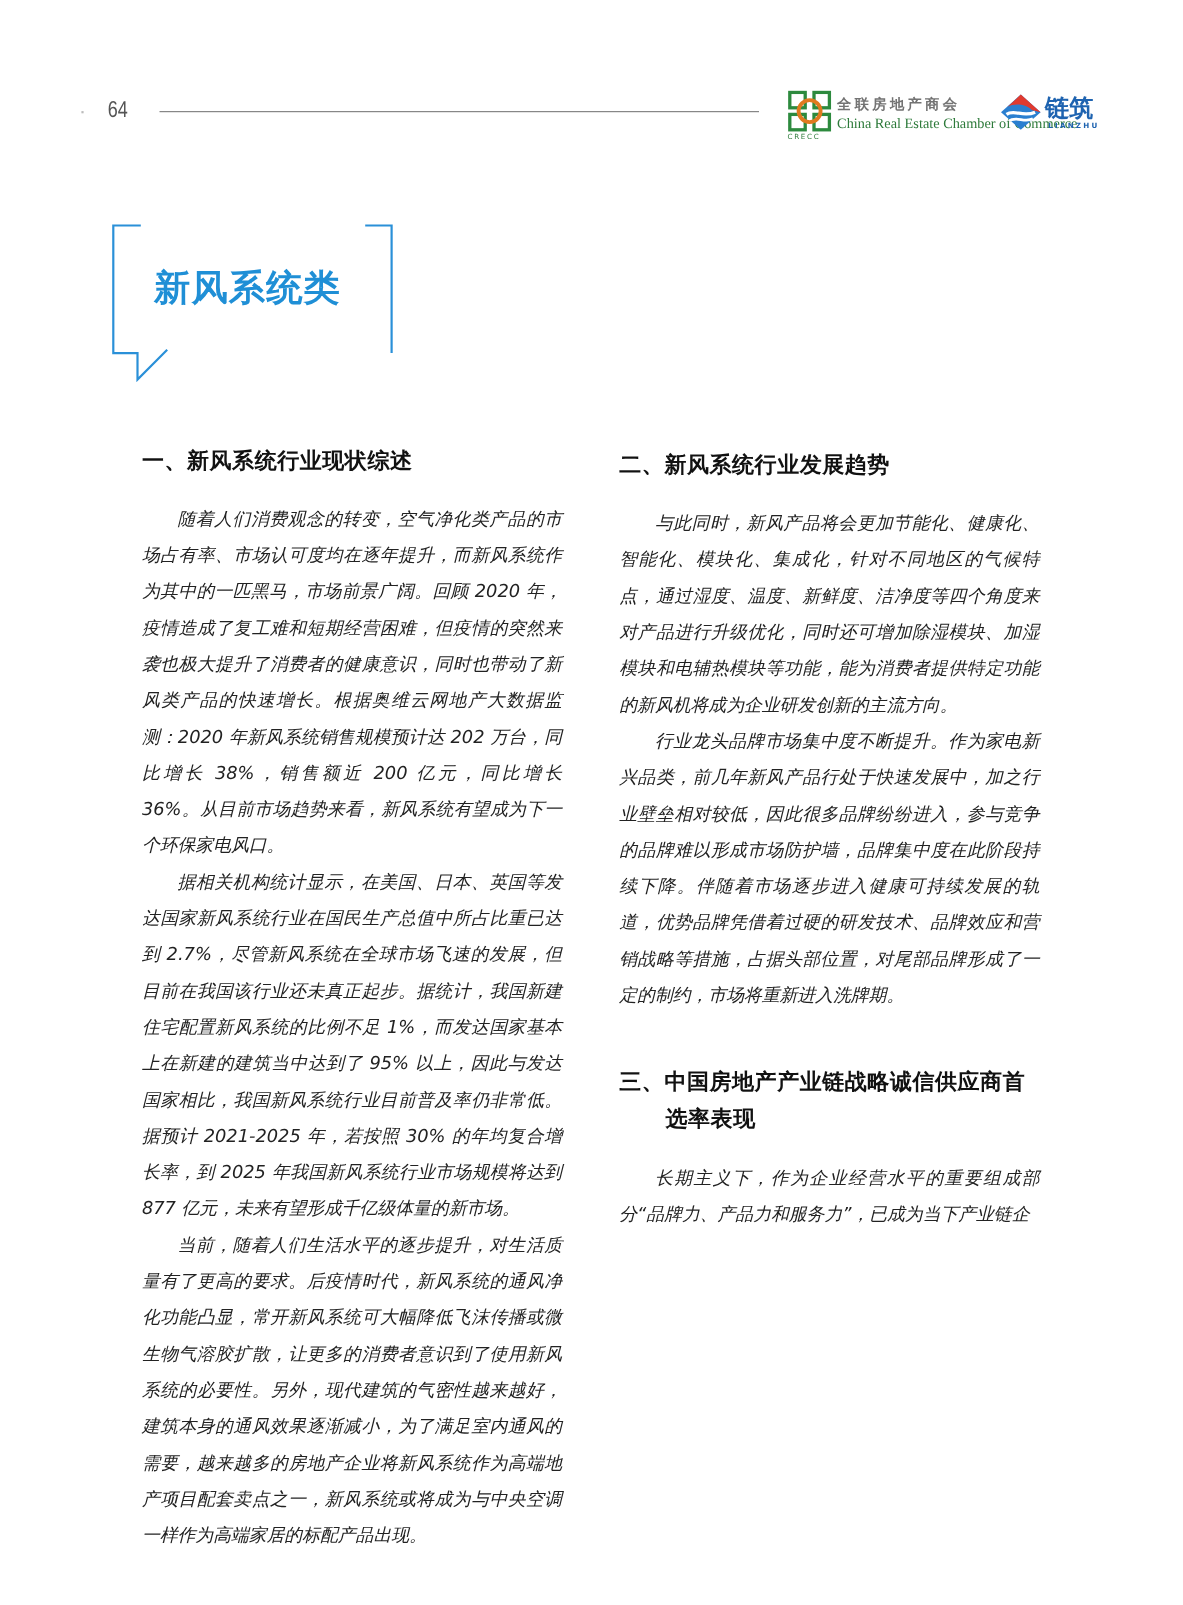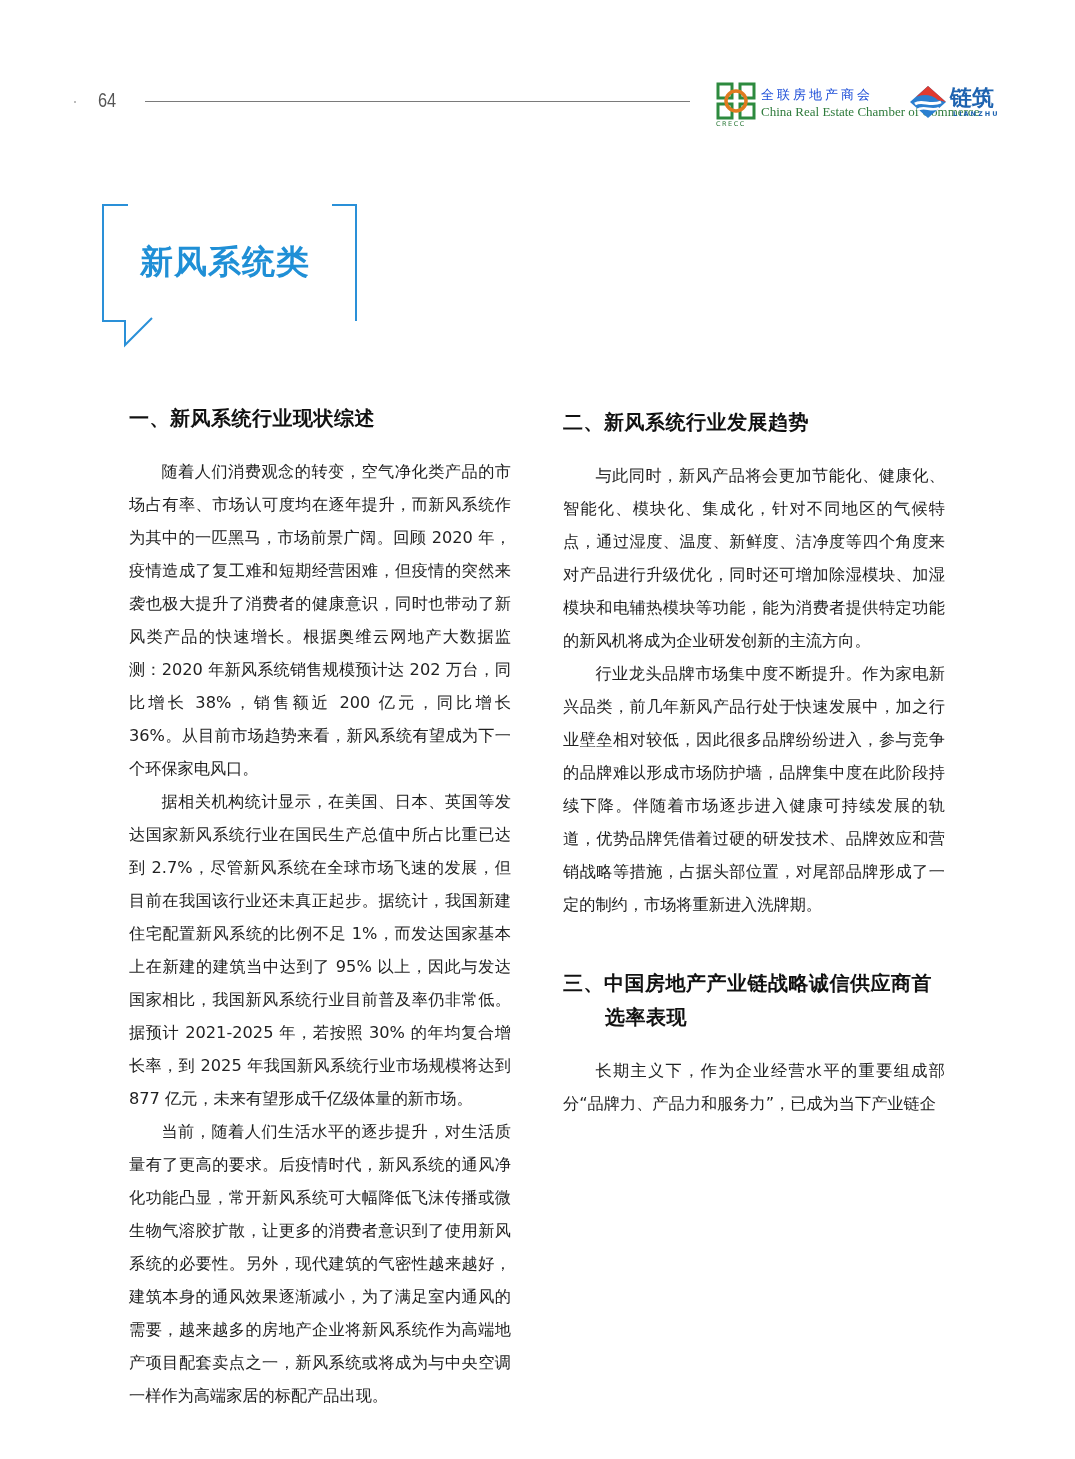--- a/index.html
+++ b/index.html
@@ -5,41 +5,41 @@
   html, body { margin: 0; padding: 0; background: #ffffff; }
   body { width: 1075px; height: 1459px; position: relative; overflow: hidden;
          font-family: "DejaVu Sans", "Liberation Sans", sans-serif; color: #222; }
 
   .header-dot { position: absolute; left: 74px; top: 101px; width: 2px; height: 2px; background: #bbb; }
   .page-num { position: absolute; left: 98px; top: 88px; font-family: "Liberation Sans Narrow", "Liberation Sans", sans-serif;
               font-size: 21px; color: #555; letter-spacing: 0px; transform: scaleX(0.78); transform-origin: left top; }
   .header-rule { position: absolute; left: 145px; top: 101px; width: 545px; height: 1px; background: #7a7a7a; }
 
   .logo-crecc { position: absolute; left: 715px; top: 82px; width: 44px; height: 44px; }
-  .crecc-name { position: absolute; left: 761px; top: 86px; font-family: "DejaVu Serif", serif; font-weight: normal;
-                font-size: 13px; color: #1d4ed8; letter-spacing: 3px; white-space: nowrap; }
+  .crecc-name { position: absolute; left: 761px; top: 86px; font-family: "DejaVu Serif", serif; font-weight: bold;
+                font-size: 13px; color: #737373; letter-spacing: 3px; white-space: nowrap; }
   .crecc-en { position: absolute; left: 761px; top: 104px; font-family: "Liberation Serif", serif; font-size: 13px;
               color: #2d7a3a; white-space: nowrap; }
   .crecc-abbr { position: absolute; left: 716px; top: 120px; font-size: 6.5px; letter-spacing: 1.5px; color: #2d7a3a; }
 
   .logo-lz { position: absolute; left: 908px; top: 84px; width: 40px; height: 36px; }
   .lz-name { position: absolute; left: 950px; top: 83px; font-size: 22px; font-weight: bold; color: #1e63b0; letter-spacing: 0px; white-space: nowrap; }
   .lz-en { position: absolute; left: 953px; top: 110px; font-size: 6.5px; font-weight: bold; color: #1e63b0; letter-spacing: 2px; text-align: right; }
 
   .title-frame { position: absolute; left: 100px; top: 203px; width: 260px; height: 145px; }
   .section-title { position: absolute; left: 140px; top: 240px; font-size: 33px; font-weight: bold; color: #1f8fd6;
                    letter-spacing: 1px; white-space: nowrap; font-family: Liberation Mono, monospace; }
 
   .col { position: absolute; width: 382px; }
   .col-left { left: 129px; top: 401px; }
   .col-right { left: 563px; top: 405px; }
 
   h2 { margin: 0; font-size: 20px; font-weight: bold; color: #111; line-height: 34px; letter-spacing: 0.5px; }
   h2.wrap { padding-left: 42px; text-indent: -42px; }
-  p { margin: 0; font-size: 16.2px; line-height: 33px; text-align: justify; text-indent: 2em; color: #222; }
+  p { margin: 0; font-size: 16.2px; line-height: 33px; text-align: justify; text-indent: 2em; color: #222; font-style: italic; }
   .h-gap { height: 20px; }
   .sec-gap { height: 45px; }
 </style>
 </head>
 <body>
 
 <div class="header-dot"></div>
 <div class="page-num">64</div>
 <div class="header-rule"></div>
 

